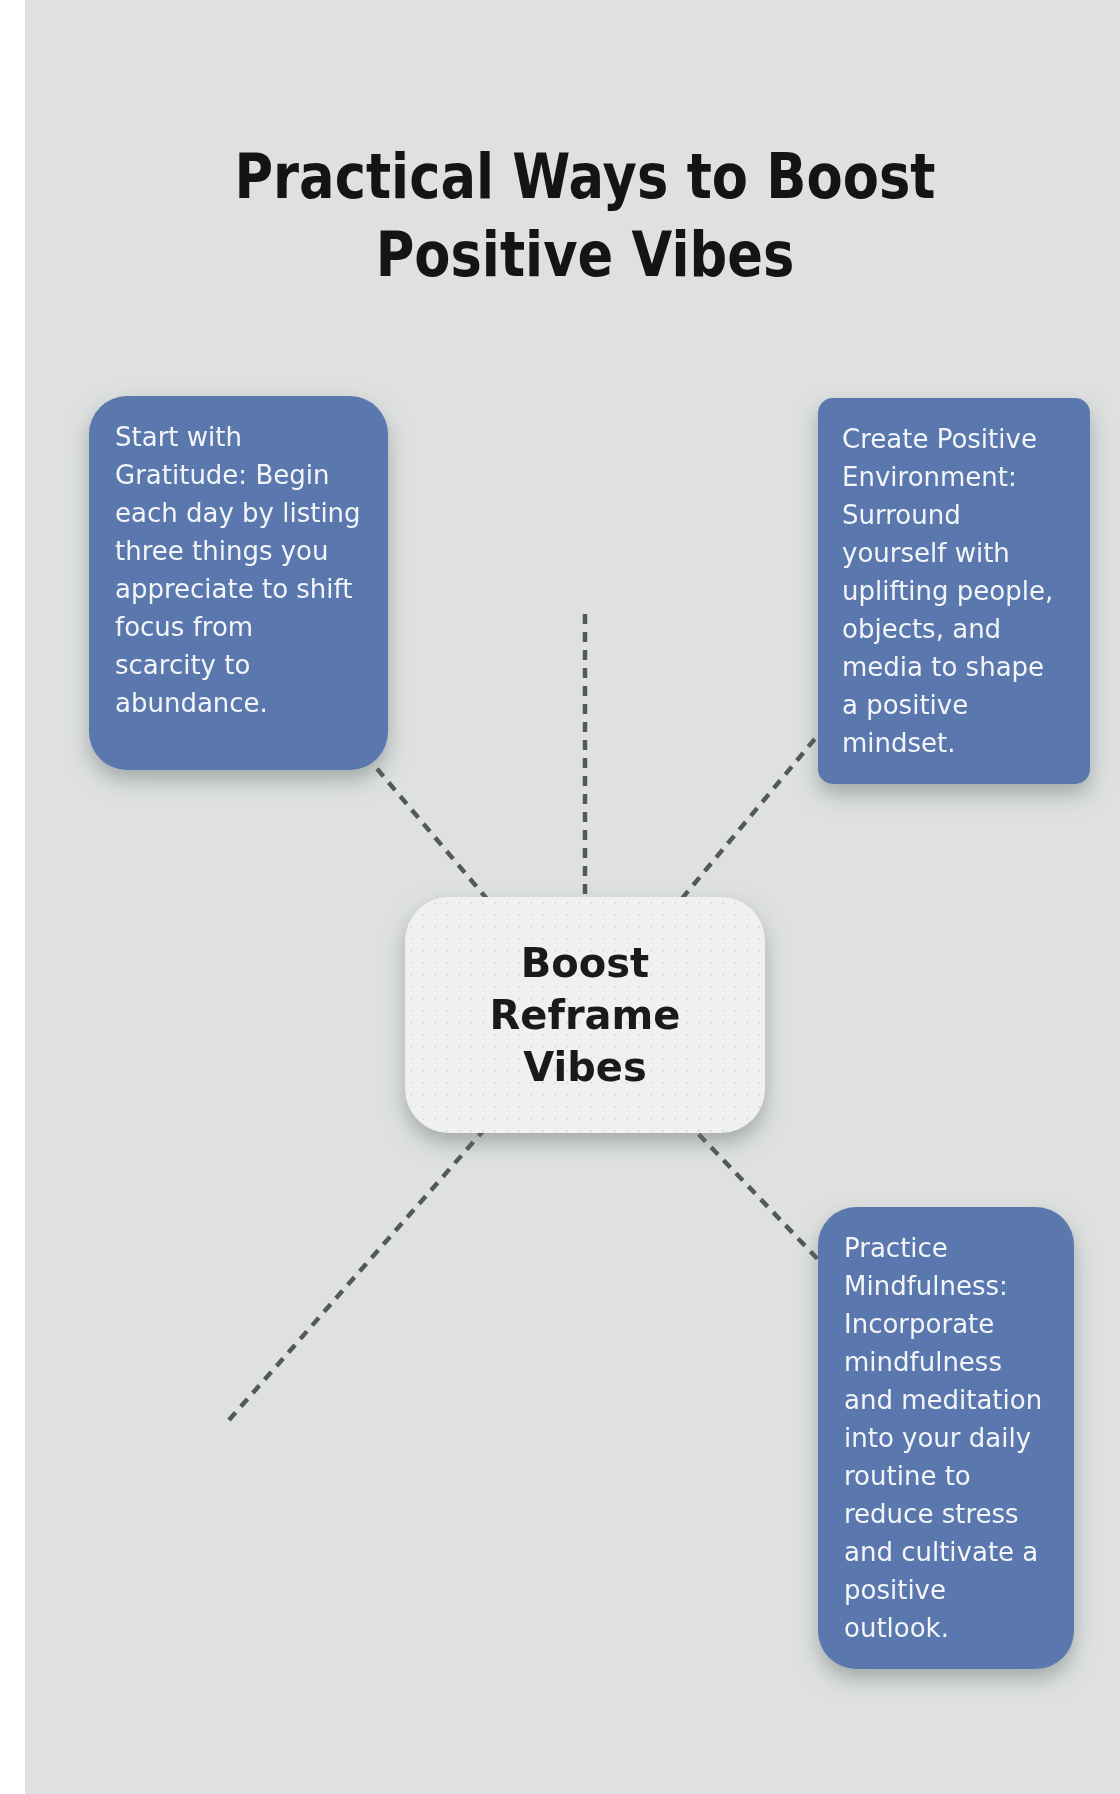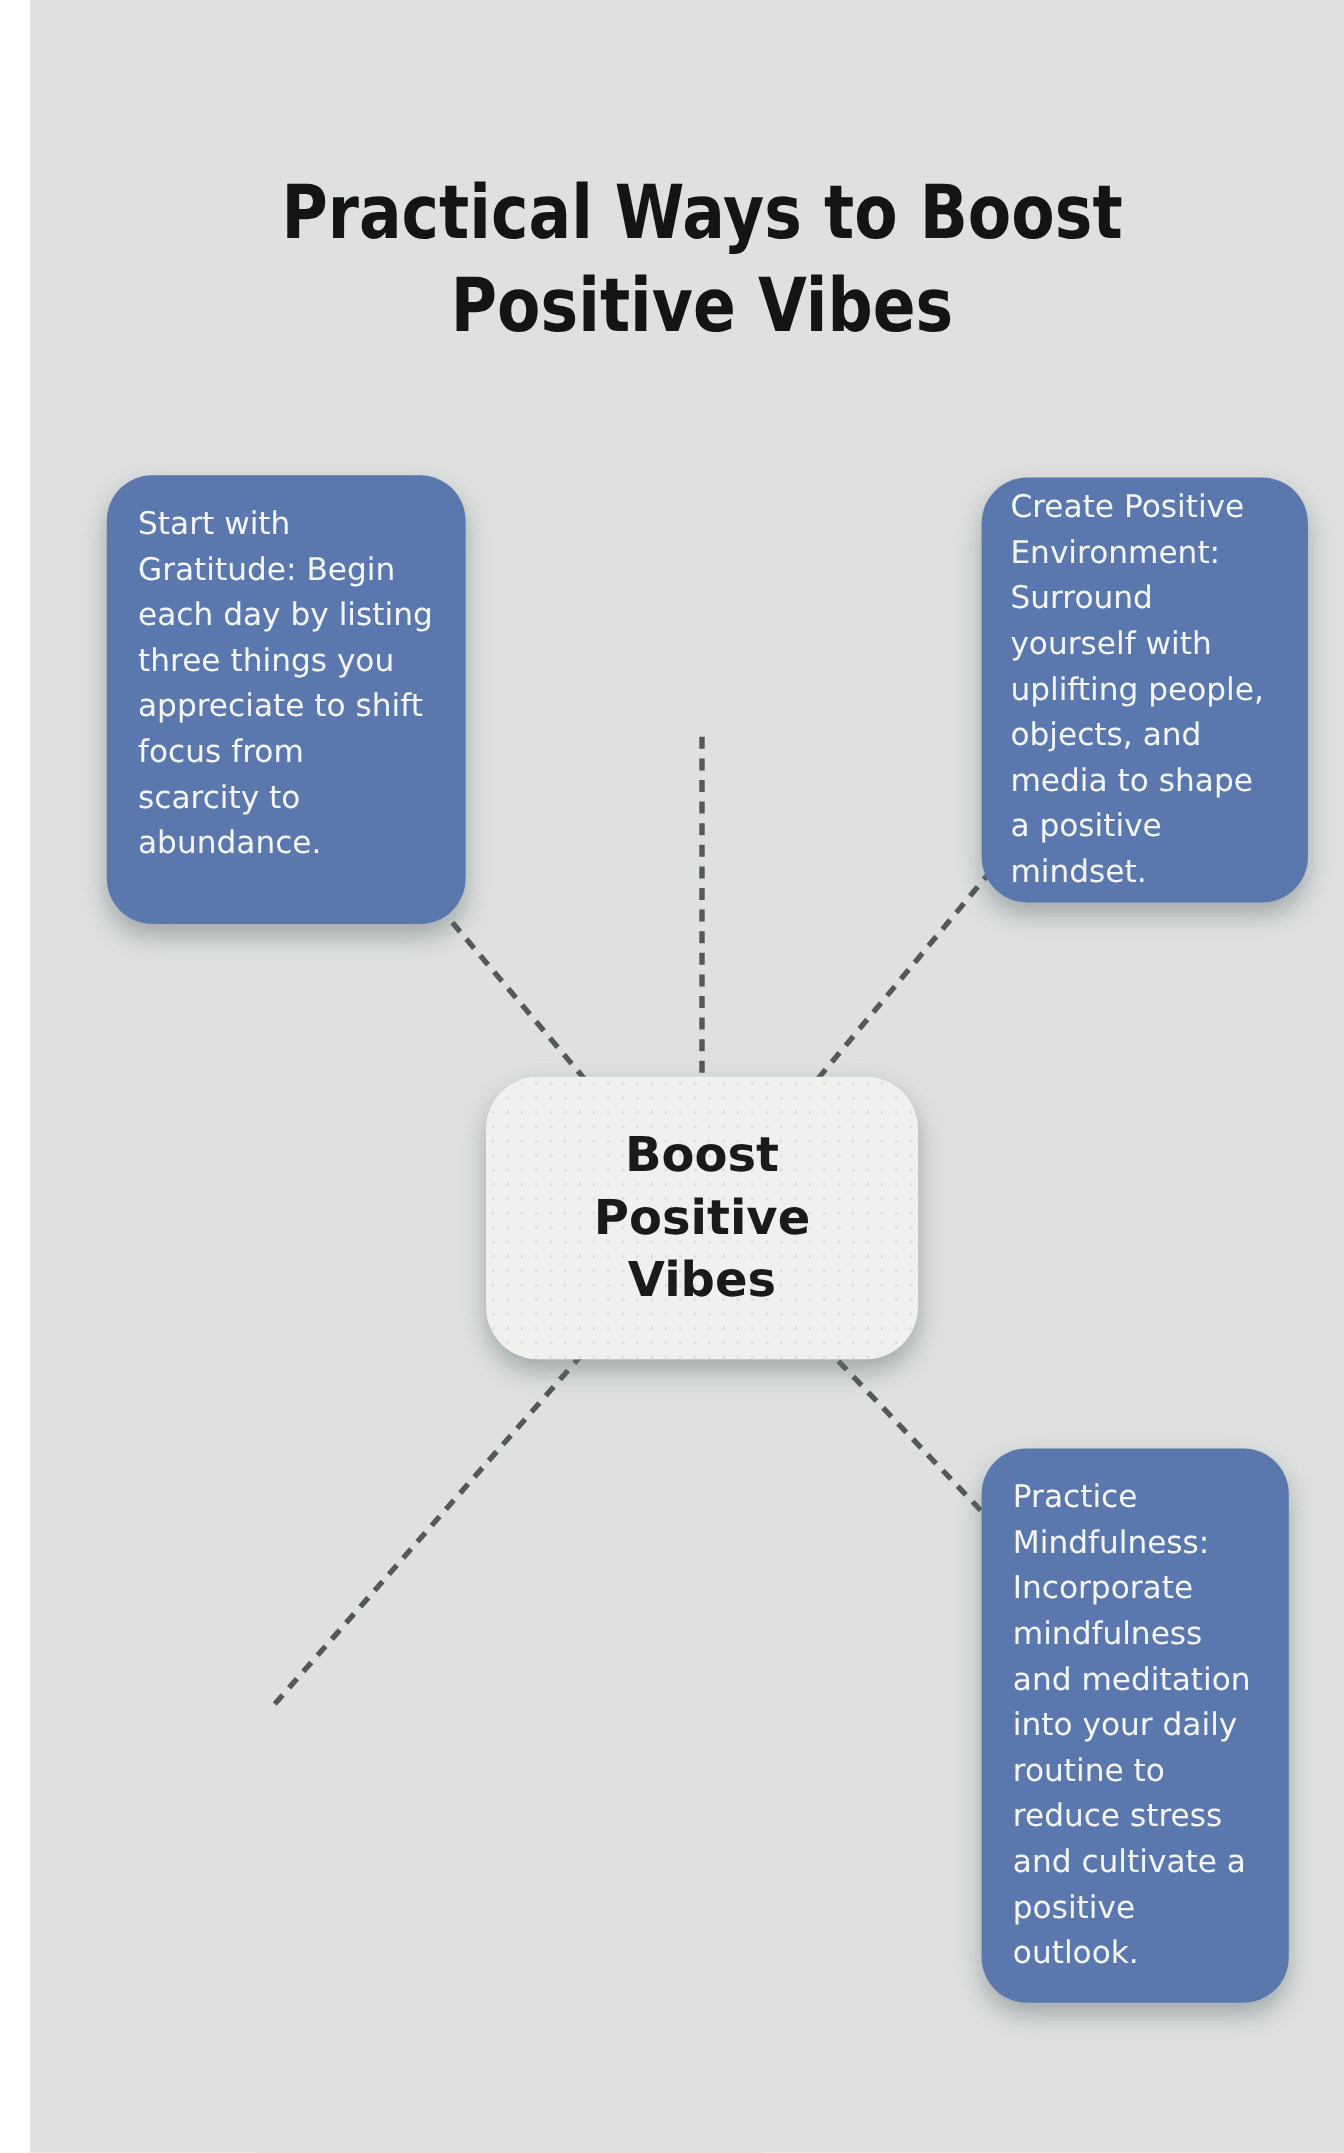--- a/index.html
+++ b/index.html
@@ -45,21 +45,21 @@
     background: var(--node-fill, #5a78ad);
     color: var(--node-text, #f3f5f9);
     border-radius: 38px;
     padding: 22px 26px;
     font-size: 26px;
     line-height: 38px;
     box-shadow: 0 10px 20px rgba(105, 115, 118, 0.5);
   }
   .node-1 { left: 64px;  top: 396px;  width: 299px; min-height: 374px; }
   .node-2 { left: 427px; top: 399px;  width: 280px; min-height: 427px; }
-  .node-3 { left: 793px; top: 398px;  width: 272px; min-height: 351px; padding: 6px 24px; }
+  .node-3 { left: 793px; top: 398px;  width: 272px; min-height: 351px; padding: 22px 24px; border-radius: 15px; }
   .node-4 { left: 65px;  top: 1207px; width: 278px; min-height: 426px; }
   .node-5 { left: 793px; top: 1207px; width: 256px; min-height: 390px; }
   .center-node {
     position: absolute;
     left: 380px;
     top: 897px;
     width: 360px;
     height: 236px;
     box-sizing: border-box;
     background-color: var(--center-fill, #f0f1ef);
@@ -103,16 +103,16 @@
   <div class="node node-3">
     <span>Create Positive Environment: Surround yourself with uplifting people, objects, and media to shape a positive mindset.</span>
   </div>
 
 
   <div class="node node-5">
     <span>Practice Mindfulness: Incorporate mindfulness and meditation into your daily routine to reduce stress and cultivate a positive outlook.</span>
   </div>
 
   <div class="center-node">
-    <span class="label">Boost Positive Vibes</span>
+    <span class="label">Boost Reframe Vibes</span>
   </div>
 
 </div>
 
 </body></html>

